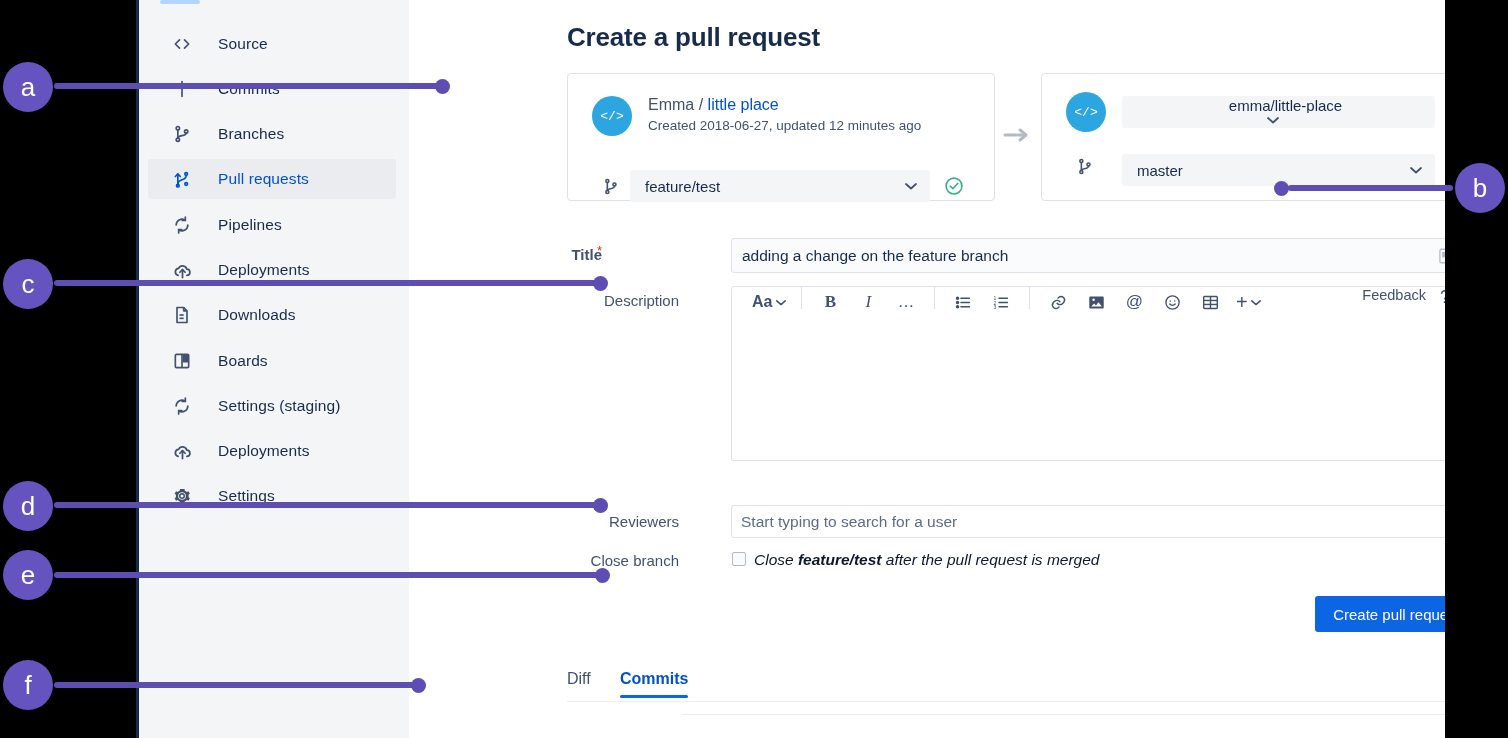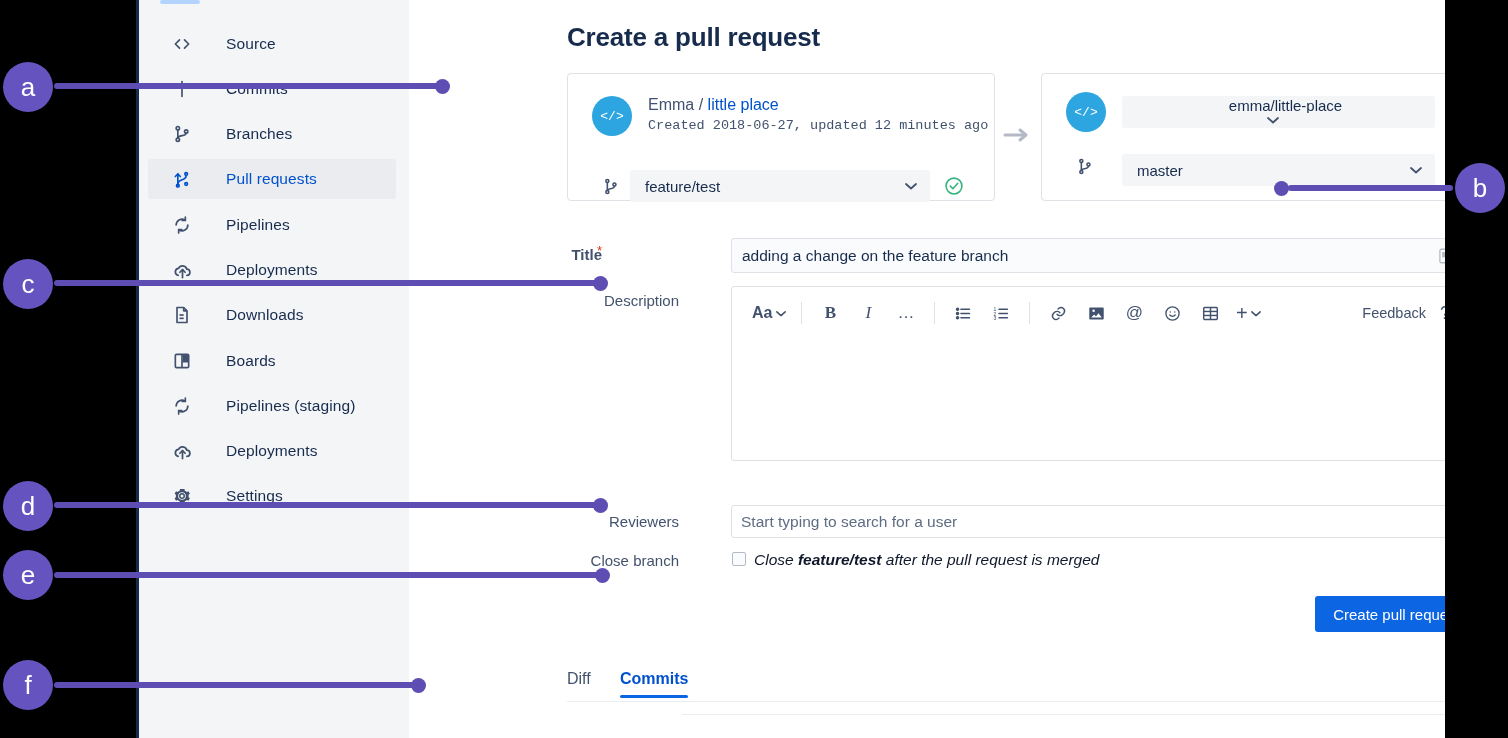--- a/index.html
+++ b/index.html
@@ -18,41 +18,41 @@
   #sidebar{
     position:absolute;left:0;top:0;width:273px;height:738px;
     background:#f4f5f7;
   }
   #sidebar-top-stub{position:absolute;left:24px;top:0;width:40px;height:4px;background:#b3d4ff;border-radius:2px;}
   .nav-item{
     position:absolute;left:12px;width:248px;height:40px;
     display:flex;align-items:center;border-radius:3px;box-sizing:border-box;
   }
   .nav-item .ic{width:24px;height:24px;margin-left:22px;display:flex;align-items:center;justify-content:center;color:#42526e;flex:none;}
-  .nav-item .lbl{margin-left:32px;font-size:15.5px;color:#172b4d;letter-spacing:.1px;white-space:nowrap;}
+  .nav-item .lbl{margin-left:24px;font-size:15.5px;color:#172b4d;letter-spacing:.1px;white-space:nowrap;}
   .nav-item.active{background:#ebecf0;}
   .nav-item.active .lbl{color:#0052cc;}
   .nav-item.active .ic{color:#0052cc;}
   
   #content{position:absolute;left:273px;top:0;width:1036px;height:738px;background:#fff;}
   #page-title{position:absolute;left:158px;top:5px;font-size:26px;font-weight:bold;color:#172b4d;letter-spacing:-.2px;}
   
   .branch-card{
     position:absolute;background:#fff;border:1px solid #dfe1e6;border-radius:4px;box-sizing:border-box;
   }
   #src-card{left:158px;top:73px;width:428px;height:128px;}
   #dst-card{left:632px;top:73px;width:428px;height:128px;}
   .repo-avatar{
     position:absolute;left:24px;top:22px;width:40px;height:40px;border-radius:50%;
     background:#2ca5e0;display:flex;align-items:center;justify-content:center;
     color:#fff;font-size:13px;font-family:"Liberation Mono","DejaVu Sans Mono",monospace;
   }
   .repo-title{position:absolute;left:80px;top:22px;font-size:16px;color:#42526e;white-space:nowrap;}
   .repo-title a{color:#0052cc;text-decoration:none;}
-  .repo-sub{position:absolute;left:80px;top:44px;font-size:13.5px;color:#42526e;white-space:nowrap;font-family:Liberation Mono, monospace;}
+  .repo-sub{position:absolute;left:80px;top:44px;font-size:13.5px;color:#42526e;white-space:nowrap;}
   .branch-row-icon{position:absolute;left:30px;width:24px;height:24px;color:#42526e;display:flex;align-items:center;justify-content:center;}
   .sel{
     position:absolute;height:32px;background:#f4f5f7;border:1px solid transparent;border-radius:3px;
     display:flex;align-items:center;box-sizing:border-box;
   }
   .sel .txt{font-size:15px;color:#172b4d;margin-left:14px;flex:1;white-space:nowrap;overflow:hidden;}
   .sel .chev{margin-right:12px;color:#42526e;font-size:12px;}
   .ok-check{position:absolute;width:20px;height:20px;color:#36b37e;}
   #arrow-between{position:absolute;left:594px;top:125px;width:28px;height:20px;color:#b3bac5;}
   
@@ -63,21 +63,21 @@
     position:absolute;left:322px;top:238px;width:736px;height:35px;background:#fafbfc;
     border:1px solid #dfe1e6;border-radius:3px;box-sizing:border-box;display:flex;align-items:center;
   }
   #title-input .val{margin-left:10px;font-size:15.5px;color:#172b4d;flex:1;}
   #title-card-icon{margin-right:9px;width:18px;height:16px;}
   #desc-label{left:100px;top:292px;width:170px;}
   #editor{
     position:absolute;left:322px;top:286px;width:736px;height:175px;background:#fff;
     border:1px solid #dfe1e6;border-radius:3px;box-sizing:border-box;
   }
-  #toolbar{position:absolute;left:0;top:0;height:52px;width:100%;display:flex;align-items:center;}
+  #toolbar{position:absolute;left:0;top:0;height:52px;width:100%;display:flex;align-items:flex-start;}
   .tb-btn{display:flex;align-items:center;justify-content:center;height:30px;min-width:26px;padding:0 4px;color:#42526e;margin:0 2px;border-radius:3px;}
   .tb-div{width:1px;height:22px;background:#dfe1e6;margin:0 9px;}
   #tb-feedback{margin-left:auto;font-size:14.5px;color:#42526e;}
   #tb-help{font-size:18px;color:#42526e;margin:0 16px 0 14px;}
   #reviewers-label{left:100px;top:513px;width:170px;}
   #reviewers-input{
     position:absolute;left:322px;top:505px;width:736px;height:33px;background:#fff;
     border:1px solid #dfe1e6;border-radius:3px;box-sizing:border-box;display:flex;align-items:center;
   }
   #reviewers-input .ph{margin-left:9px;font-size:15.5px;color:#5e6c84;}
@@ -207,21 +207,21 @@
 
     <div class="nav-item" style="top:386px">
       <span class="ic">
         <svg width="20" height="20" viewBox="0 0 24 24" fill="none" stroke="currentColor" stroke-width="2" stroke-linecap="round">
             <path d="M19 12a7 7 0 0 1-10.6 6"></path>
             <path d="M5 12A7 7 0 0 1 15.6 6"></path>
             <polyline points="16 2.5 16 6.5 12.2 6.5"></polyline>
             <polyline points="8 21.5 8 17.5 11.8 17.5"></polyline>
           </svg>
       </span>
-      <span class="lbl">Pipelines (staging)</span>
+      <span class="lbl">Settings (staging)</span>
     </div>
 
     <div class="nav-item" style="top:431px">
       <span class="ic">
         <svg width="21" height="21" viewBox="0 0 24 24" fill="none" stroke="currentColor" stroke-width="2" stroke-linecap="round" stroke-linejoin="round">
             <path d="M7 17.5A4 4 0 0 1 7.5 9.6a5 5 0 0 1 9.4.9A3.5 3.5 0 0 1 17 17.5"></path>
             <line x1="12" y1="20" x2="12" y2="11"></line>
             <polyline points="9 14 12 11 15 14"></polyline>
           </svg>
       </span>

